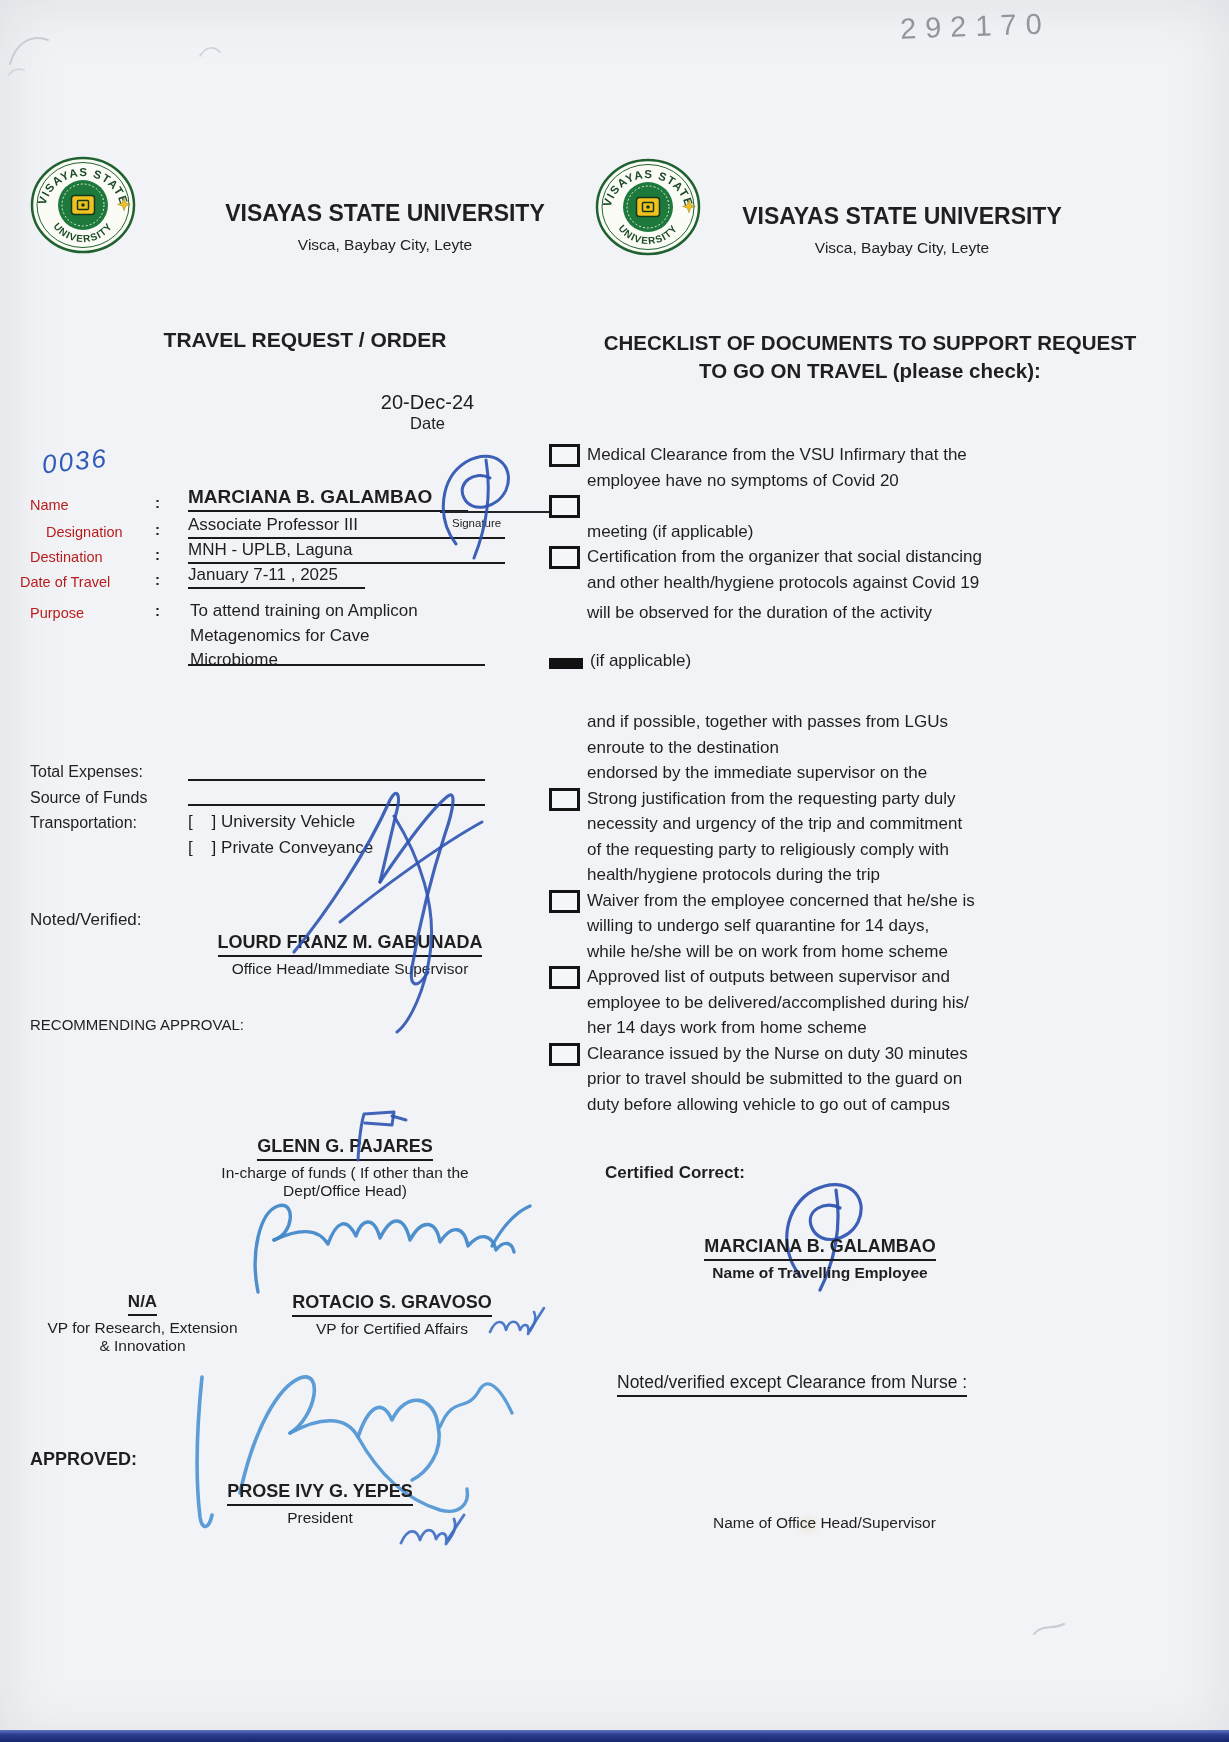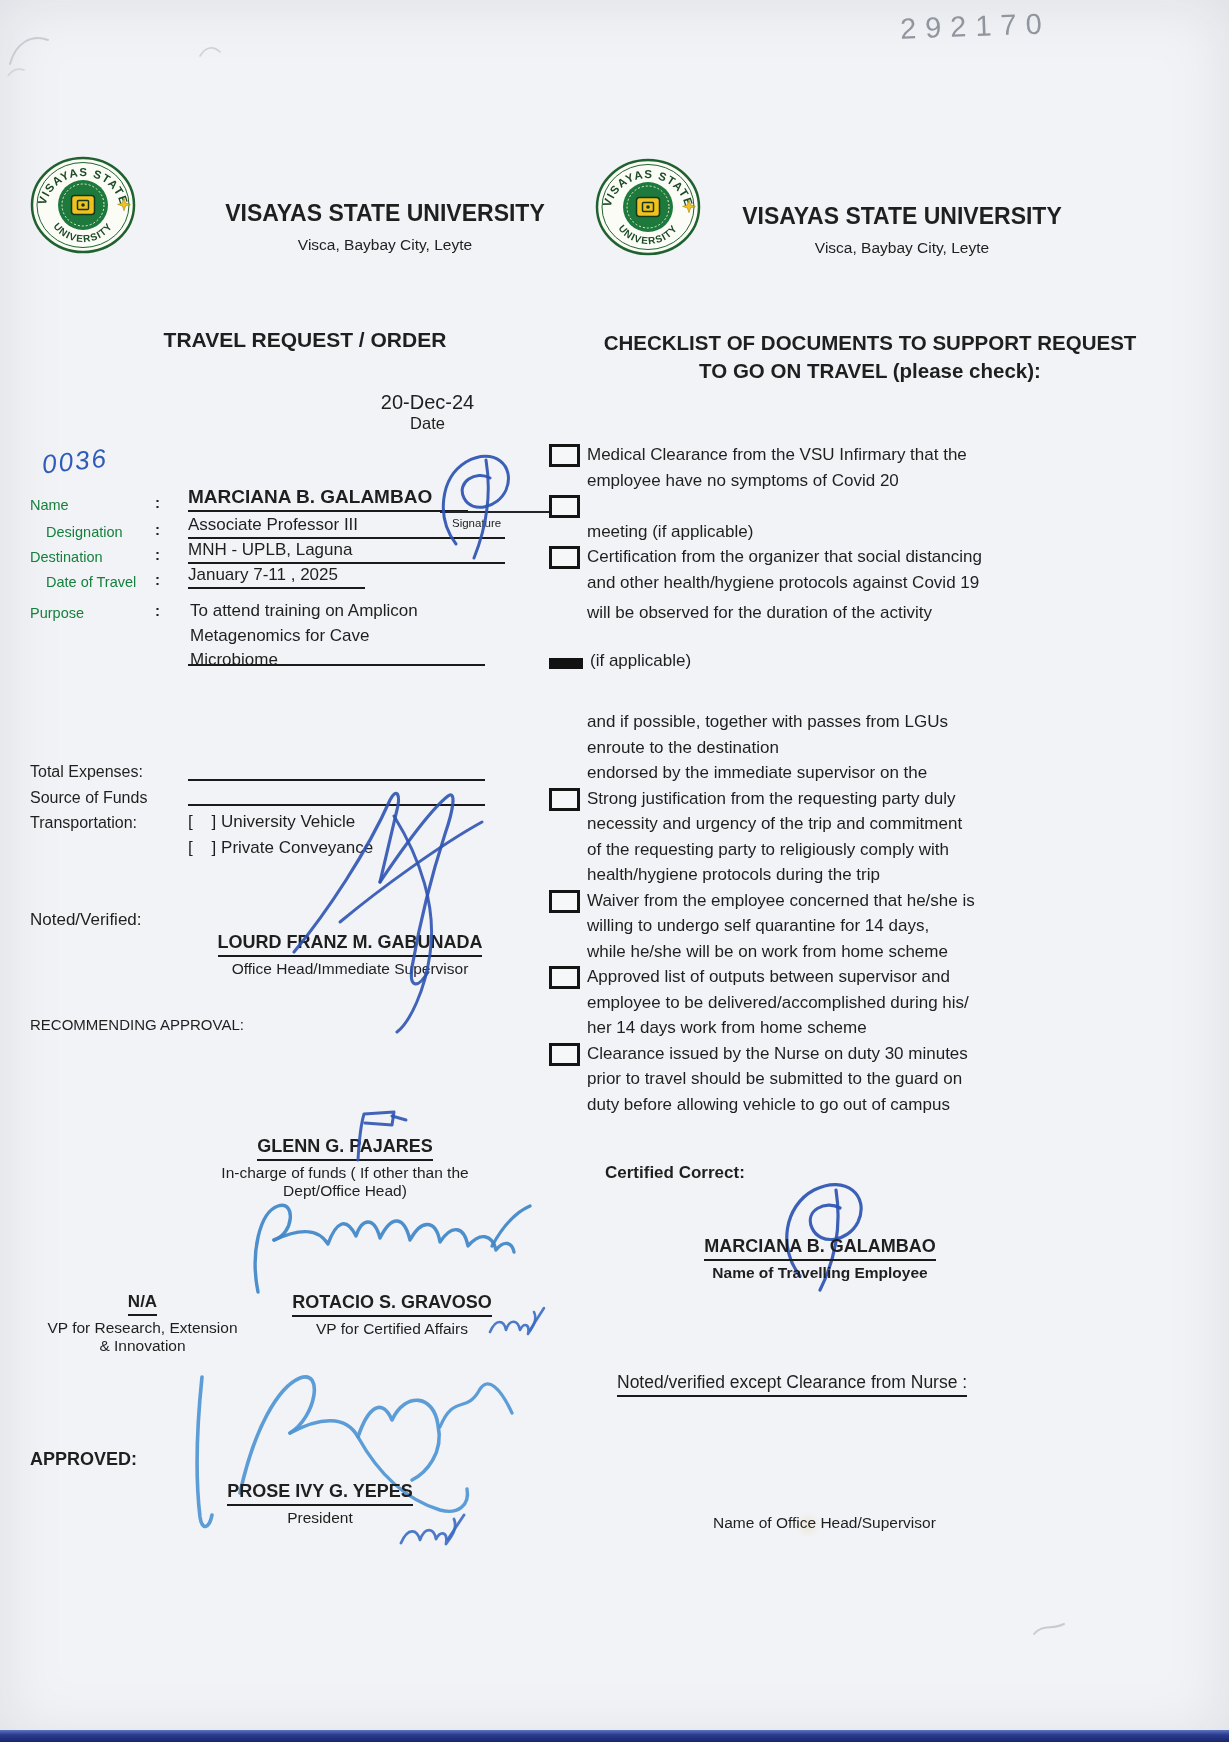--- a/index.html
+++ b/index.html
@@ -6,21 +6,21 @@
   html,body{background:#9a9aa0}
   #page{position:relative;width:1229px;height:1742px;margin:0 auto;background:#f2f3f6;
         overflow:hidden;font-family:"Liberation Sans",sans-serif;color:#1f1f1f;
         box-shadow:inset 0 0 60px rgba(120,125,140,.18)}
   .abs{position:absolute}
   .b{font-weight:bold}
   .ctr{text-align:center}
   .nw{white-space:nowrap}
   .pre{white-space:pre}
   .ul2{border-bottom:2.5px solid #1a1a1a;padding-bottom:2px}
-  .flabel{font-size:14.5px;color:#15803d}
+  .flabel{font-size:14.5px;color:#b91c1c}
   .fcolon{font-size:15px;font-weight:bold}
   .fval{font-size:17px}
   .seal-text{fill:#1d4a26;font-weight:bold}
   
   .crow{display:flex;align-items:flex-start;line-height:25.5px;min-height:25.5px}
   .cbox{width:31px;height:23px;border:3.5px solid #141414;margin-right:7px;margin-top:2px;flex:none;background:#f6f7f9}
   .cbox.sp{visibility:hidden}
   .cbox.partial{border:none;background:#121212;height:11px;width:34px;margin-top:10px}
   .ctext{font-size:17px;white-space:nowrap}
   .g1{margin-top:5px}.g2{margin-top:22px}.g3{margin-top:36px}
@@ -105,21 +105,21 @@
   <div class="abs ul2 nw" style="left:188px;top:486px;width:280px;font-size:19px;font-weight:bold">MARCIANA B. GALAMBAO</div>
 
   <div class="abs flabel" style="left:46px;top:524px">Designation</div>
   <div class="abs fcolon" style="left:155px;top:521px">:</div>
   <div class="abs ul2 fval nw" style="left:188px;top:515px;width:317px">Associate Professor III</div>
 
   <div class="abs flabel" style="left:30px;top:549px">Destination</div>
   <div class="abs fcolon" style="left:155px;top:546px">:</div>
   <div class="abs ul2 fval nw" style="left:188px;top:540px;width:317px">MNH - UPLB, Laguna</div>
 
-  <div class="abs flabel" style="left:46px;top:574px">Date of Travel</div>
+  <div class="abs flabel" style="left:20px;top:574px">Date of Travel</div>
   <div class="abs fcolon" style="left:155px;top:571px">:</div>
   <div class="abs ul2 fval nw" style="left:188px;top:565px;width:177px">January 7-11 , 2025</div>
 
   <div class="abs flabel" style="left:30px;top:605px">Purpose</div>
   <div class="abs fcolon" style="left:155px;top:602px">:</div>
   <div class="abs fval nw" style="left:190px;top:599px;line-height:24.5px">
     <div>To attend training on Amplicon</div>
     <div>Metagenomics for Cave</div>
     <div>Microbiome</div>
   </div>

